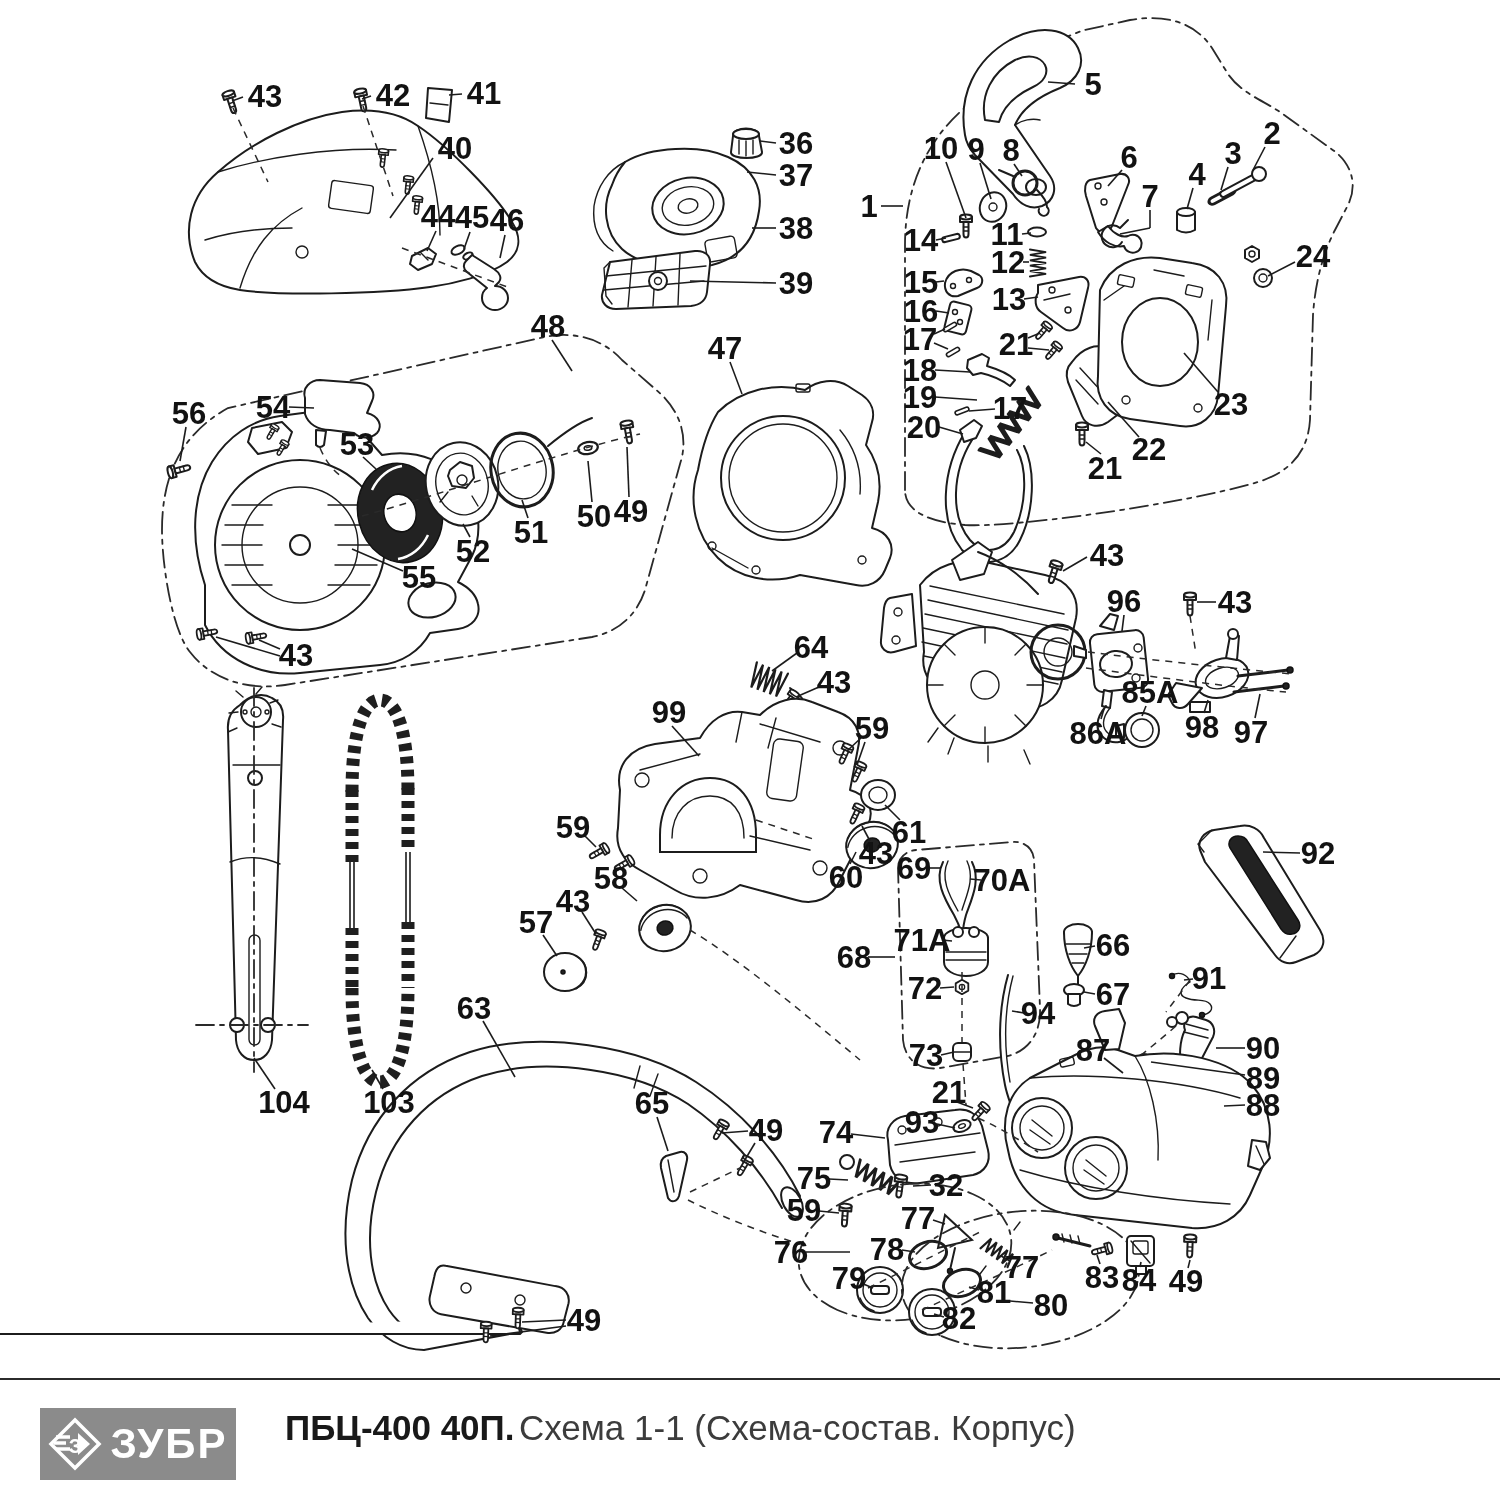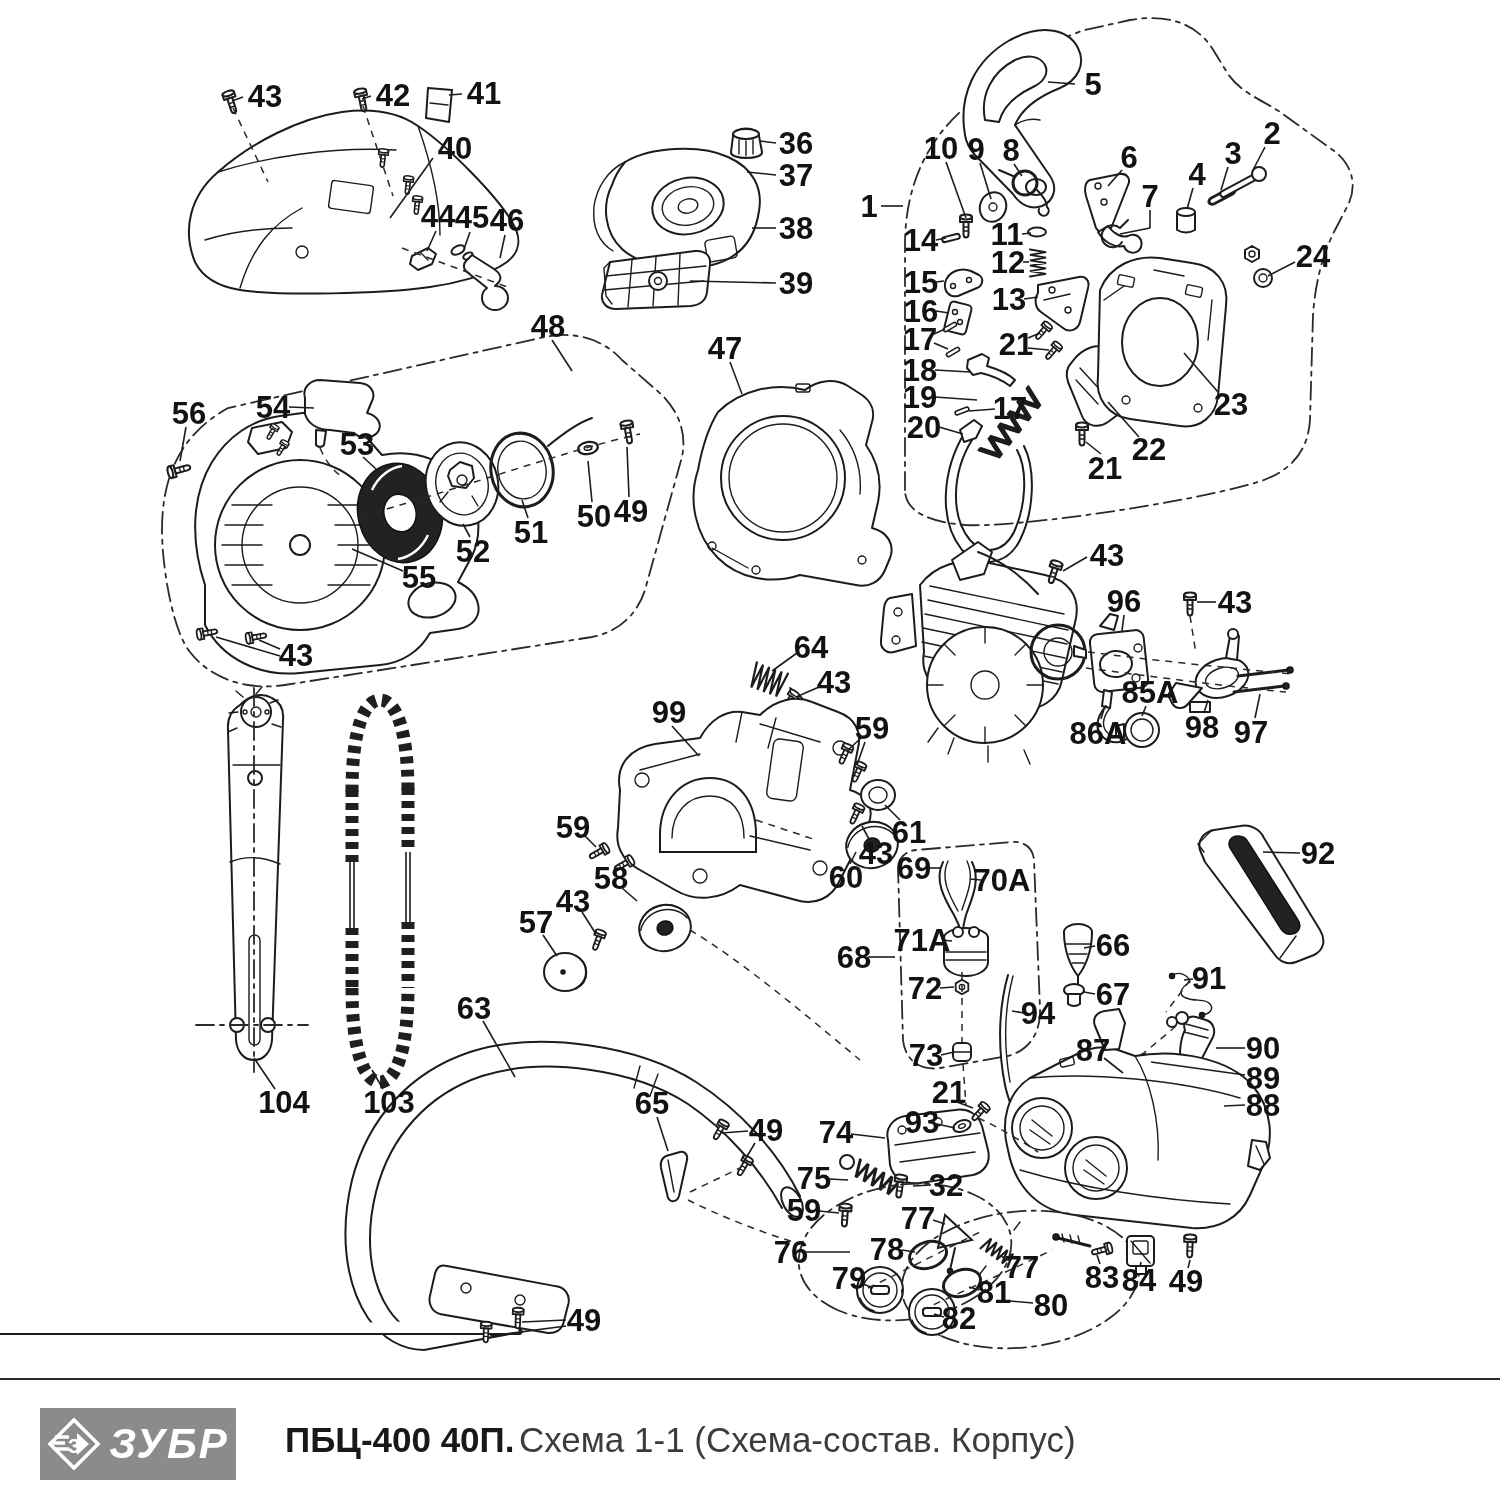--- a/index.html
+++ b/index.html
@@ -11,22 +11,22 @@
   svg .thick{fill:none;stroke:#1c1c1c;stroke-width:3;stroke-linecap:round;}
   svg .dark{fill:#222;stroke:#111;stroke-width:1.5;}
   svg .boundary{fill:none;stroke:#2a2a2a;stroke-width:1.8;stroke-dasharray:18 6 4 6;stroke-linecap:round;}
   svg .dash{fill:none;stroke:#2a2a2a;stroke-width:1.5;stroke-dasharray:7 6;}
   svg .leader{stroke:#1c1c1c;stroke-width:1.6;}
   svg .callout{font:700 31px "Liberation Sans",sans-serif;fill:#121212;text-anchor:middle;dominant-baseline:central;}
   svg .chain{fill:none;stroke:#1f1f1f;stroke-width:13;stroke-dasharray:7 6;}
   svg .rail{fill:none;stroke:#1c1c1c;stroke-width:1.6;}
   #footer{position:absolute;left:0;top:1378px;width:1500px;height:122px;border-top:2px solid #2b2b2b;background:#fff;}
   #logo{position:absolute;left:40px;top:28px;width:196px;height:72px;background:#8b8b8b;display:flex;align-items:center;justify-content:center;gap:8px;}
-  #logo .brand{color:#fff;font-weight:700;font-size:42px;letter-spacing:2px;line-height:1;font-style:italic;}
-  #title{position:absolute;left:285px;top:40px;white-space:nowrap;}
+  #logo .brand{color:#fff;font-weight:700;font-size:42px;letter-spacing:2px;line-height:1;}
+  #title{position:absolute;left:285px;top:28px;white-space:nowrap;}
   #title .model{font-weight:700;font-size:35px;color:#191919;}
   #title .subtitle{font-weight:400;font-size:35px;color:#3c3c3c;}
 </style>
 </head>
 <body>
 
 <svg id="diagram" width="1500" height="1378" viewBox="0 0 1500 1378">
   <defs>
     <g id="sym-screw">
       <path class="part" d="M-6,-9 h12 v5 h-12 z"></path>

